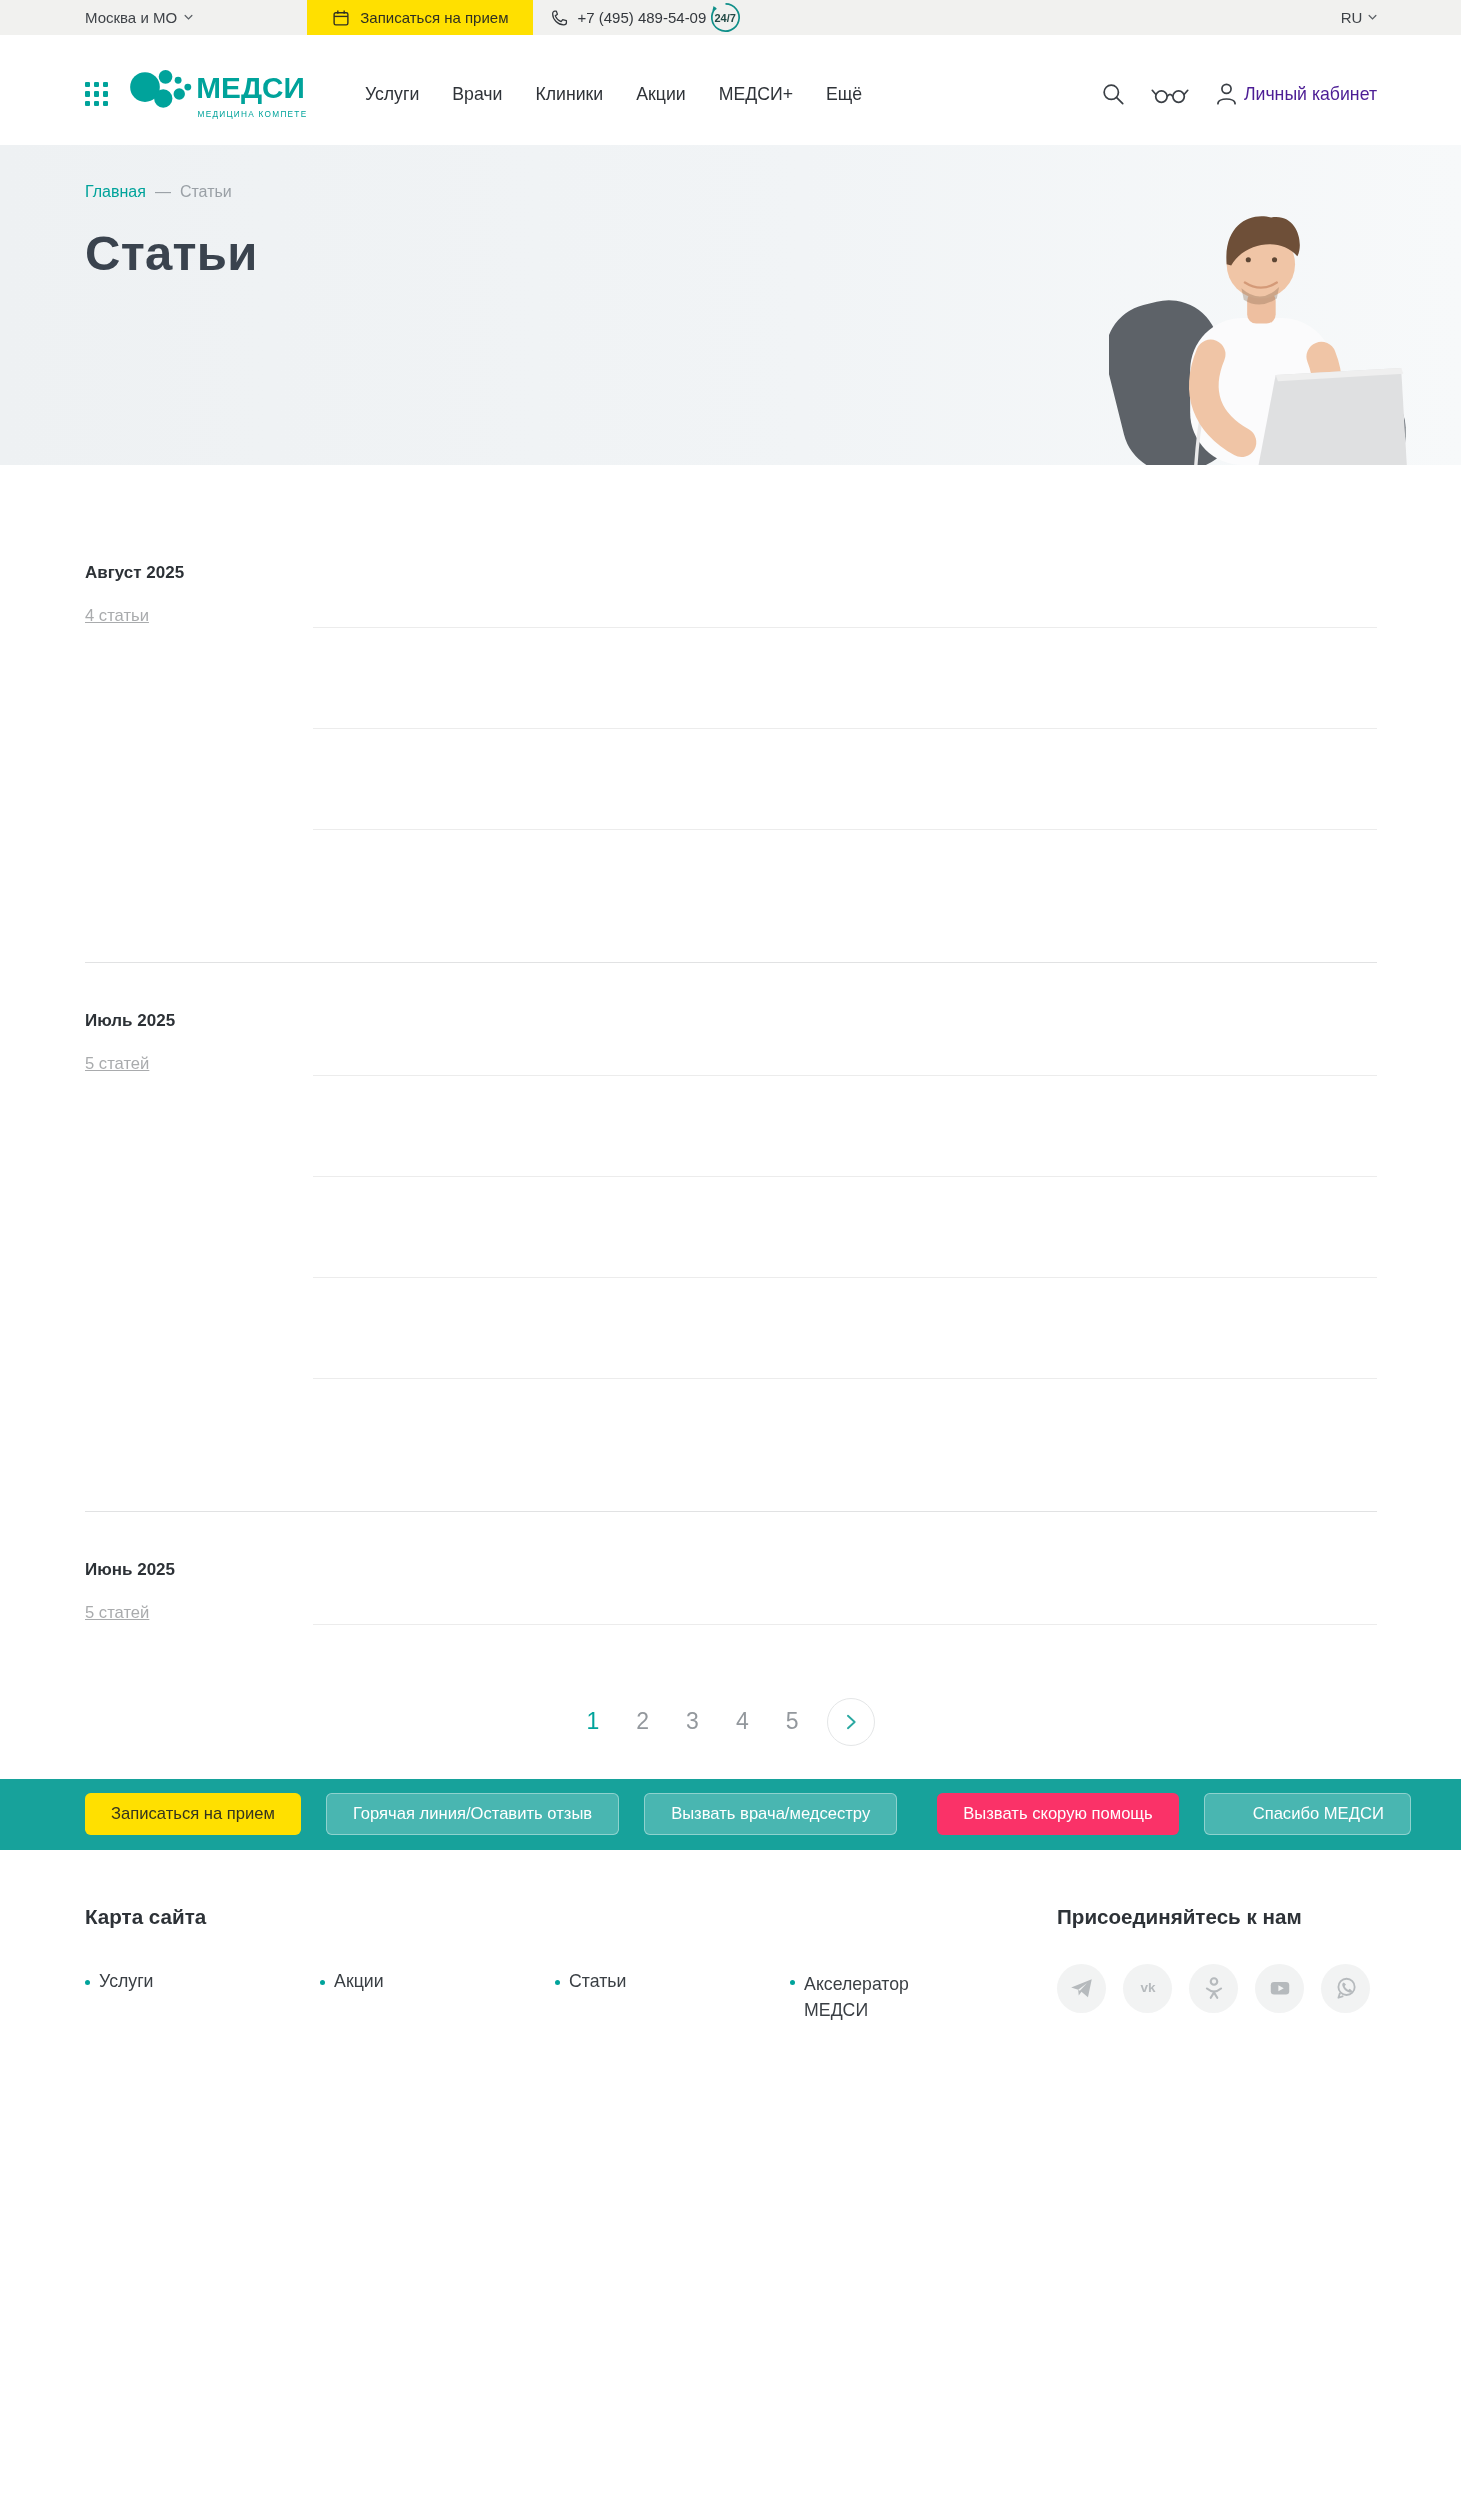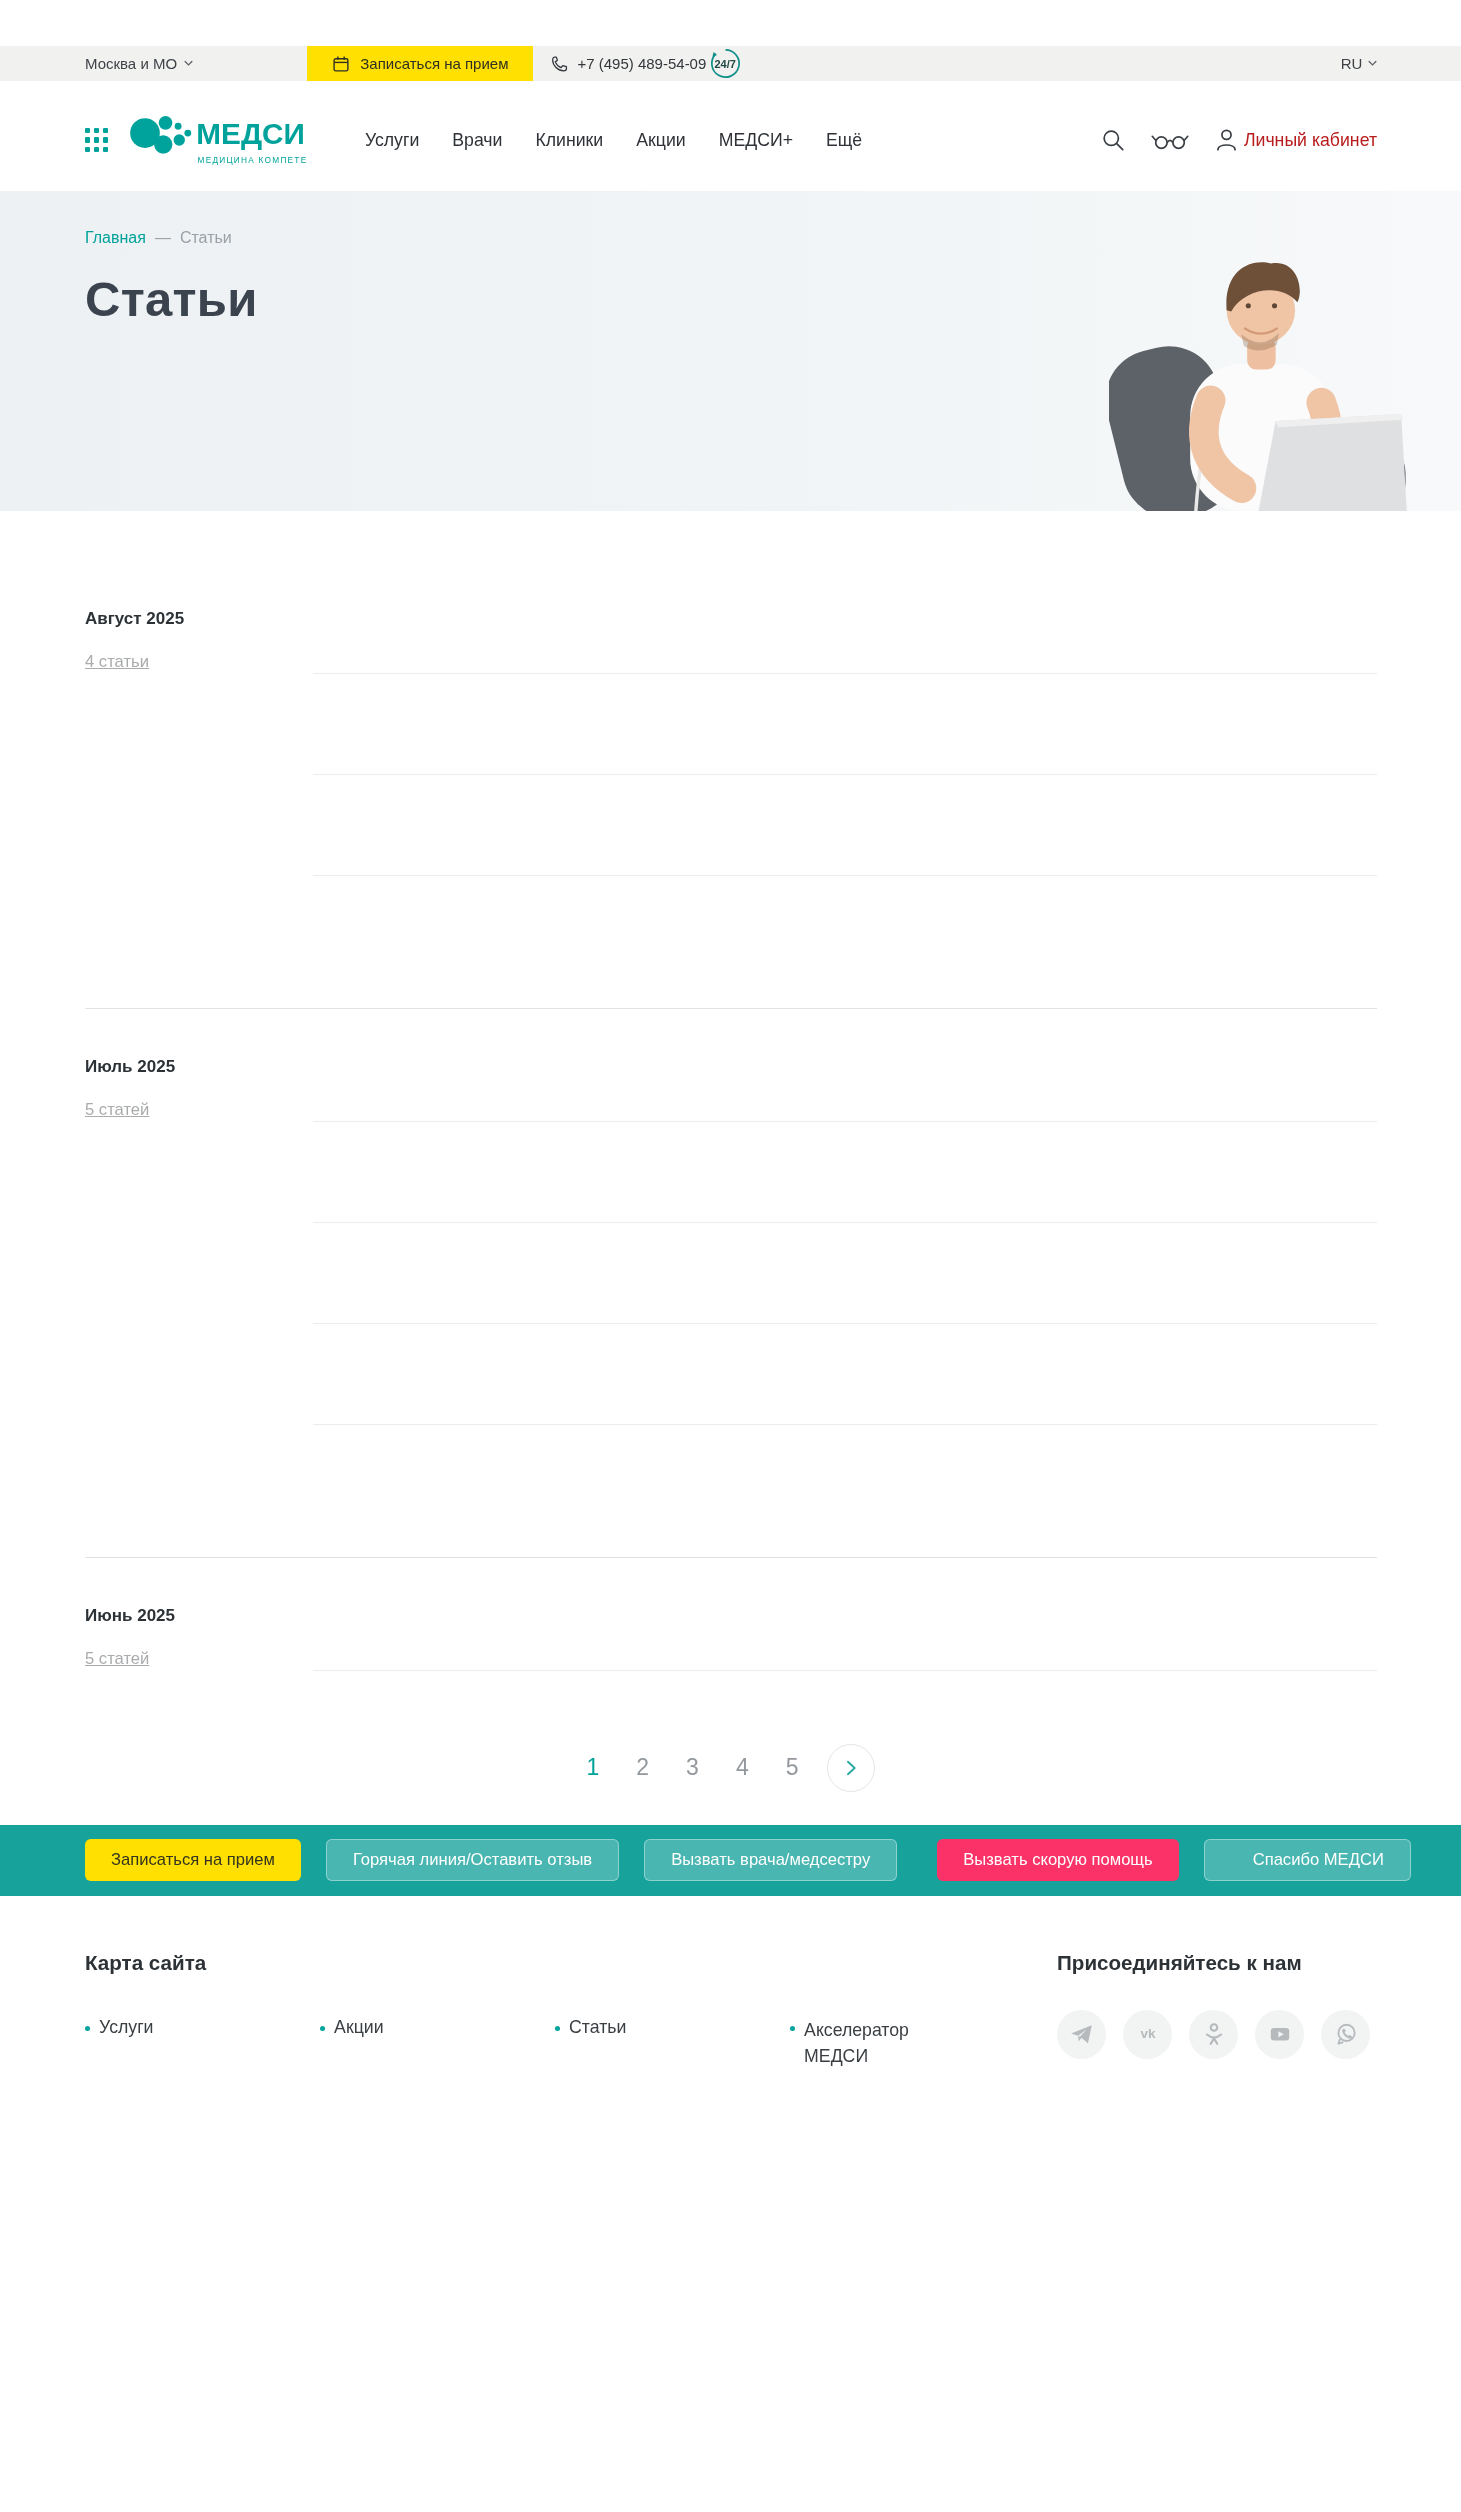--- a/index.html
+++ b/index.html
@@ -14,42 +14,42 @@
     --divider:#ececec;
   }
   *{box-sizing:border-box;}
   html,body{margin:0;padding:0;}
   body{
     width:1462px;height:2512px;overflow:hidden;background:#fff;
     font-family:"Liberation Sans","DejaVu Sans",sans-serif;color:var(--ink);
     position:relative;
   }
   
-  .topbar{height:35px;background:#f1f1ef;margin-top:46px;}
+  .topbar{height:35px;background:#f1f1ef;}
   .topbar-inner{height:100%;margin:0 85px;display:flex;align-items:center;font-size:15px;color:#3f4348;}
   .city{display:flex;align-items:center;gap:6.9px;cursor:pointer;}
   .chev{display:inline-block;}
   .appt{height:35px;background:var(--yellow);display:flex;align-items:center;gap:10.3px;
         padding:0 25px;margin-left:114px;color:#2f3023;cursor:pointer;}
   .phone{display:flex;align-items:center;gap:9px;margin-left:17px;color:#34383d;cursor:pointer;}
   .badge247{position:relative;width:33px;height:33px;display:flex;align-items:center;justify-content:center;margin-left:2.3px;}
   .badge247 svg{position:absolute;inset:0;}
   .badge247 .t{font-size:11px;font-weight:bold;color:#234a46;position:relative;}
   .lang{margin-left:auto;display:flex;align-items:center;gap:5.7px;cursor:pointer;color:#3f4348;}
   
   .header{height:102px;background:#fff;}
   .header-inner{height:100%;margin:8px 85px;display:flex;align-items:center;}
   .grid-icon{display:grid;grid-template-columns:repeat(3,5.1px);grid-gap:4px;cursor:pointer;}
   .grid-icon i{width:5.1px;height:5.1px;border-radius:1.1px;background:var(--accent);}
   .logo{margin-left:20.6px;display:flex;align-items:center;cursor:pointer;}
   .main-nav{margin-left:59px;display:flex;gap:33px;font-size:17.7px;color:#2f3338;}
   .main-nav a{color:inherit;text-decoration:none;cursor:pointer;white-space:nowrap;}
   .header-right{margin-left:auto;display:flex;align-items:center;gap:26px;}
   .hicon{cursor:pointer;display:flex;align-items:center;}
-  .account{display:flex;align-items:center;gap:6px;font-size:17.7px;color:#b91c1c;cursor:pointer;}
+  .account{display:flex;align-items:center;gap:6px;font-size:17.7px;color:#4c1d95;cursor:pointer;}
   
   .hero{height:320px;background:linear-gradient(90deg,#eef1f3 0%,#f1f4f6 55%,#f7f9fa 100%);position:relative;overflow:hidden;}
   .hero-inner{margin:0 85px;padding-top:38px;position:relative;z-index:2;}
   .breadcrumb{display:flex;gap:9px;font-size:16px;color:#9aa0a6;align-items:center;}
   .breadcrumb .home{color:var(--accent);text-decoration:none;cursor:pointer;}
   .page-title{margin:24px 0 0;font-size:49px;font-weight:bold;color:var(--title-ink);letter-spacing:0.3px;}
   .hero-photo{position:absolute;right:55px;bottom:0;width:298px;height:317px;z-index:1;}
   
   .content{padding:90px 85px 0;}
   .group{display:flex;padding-bottom:32px;}

